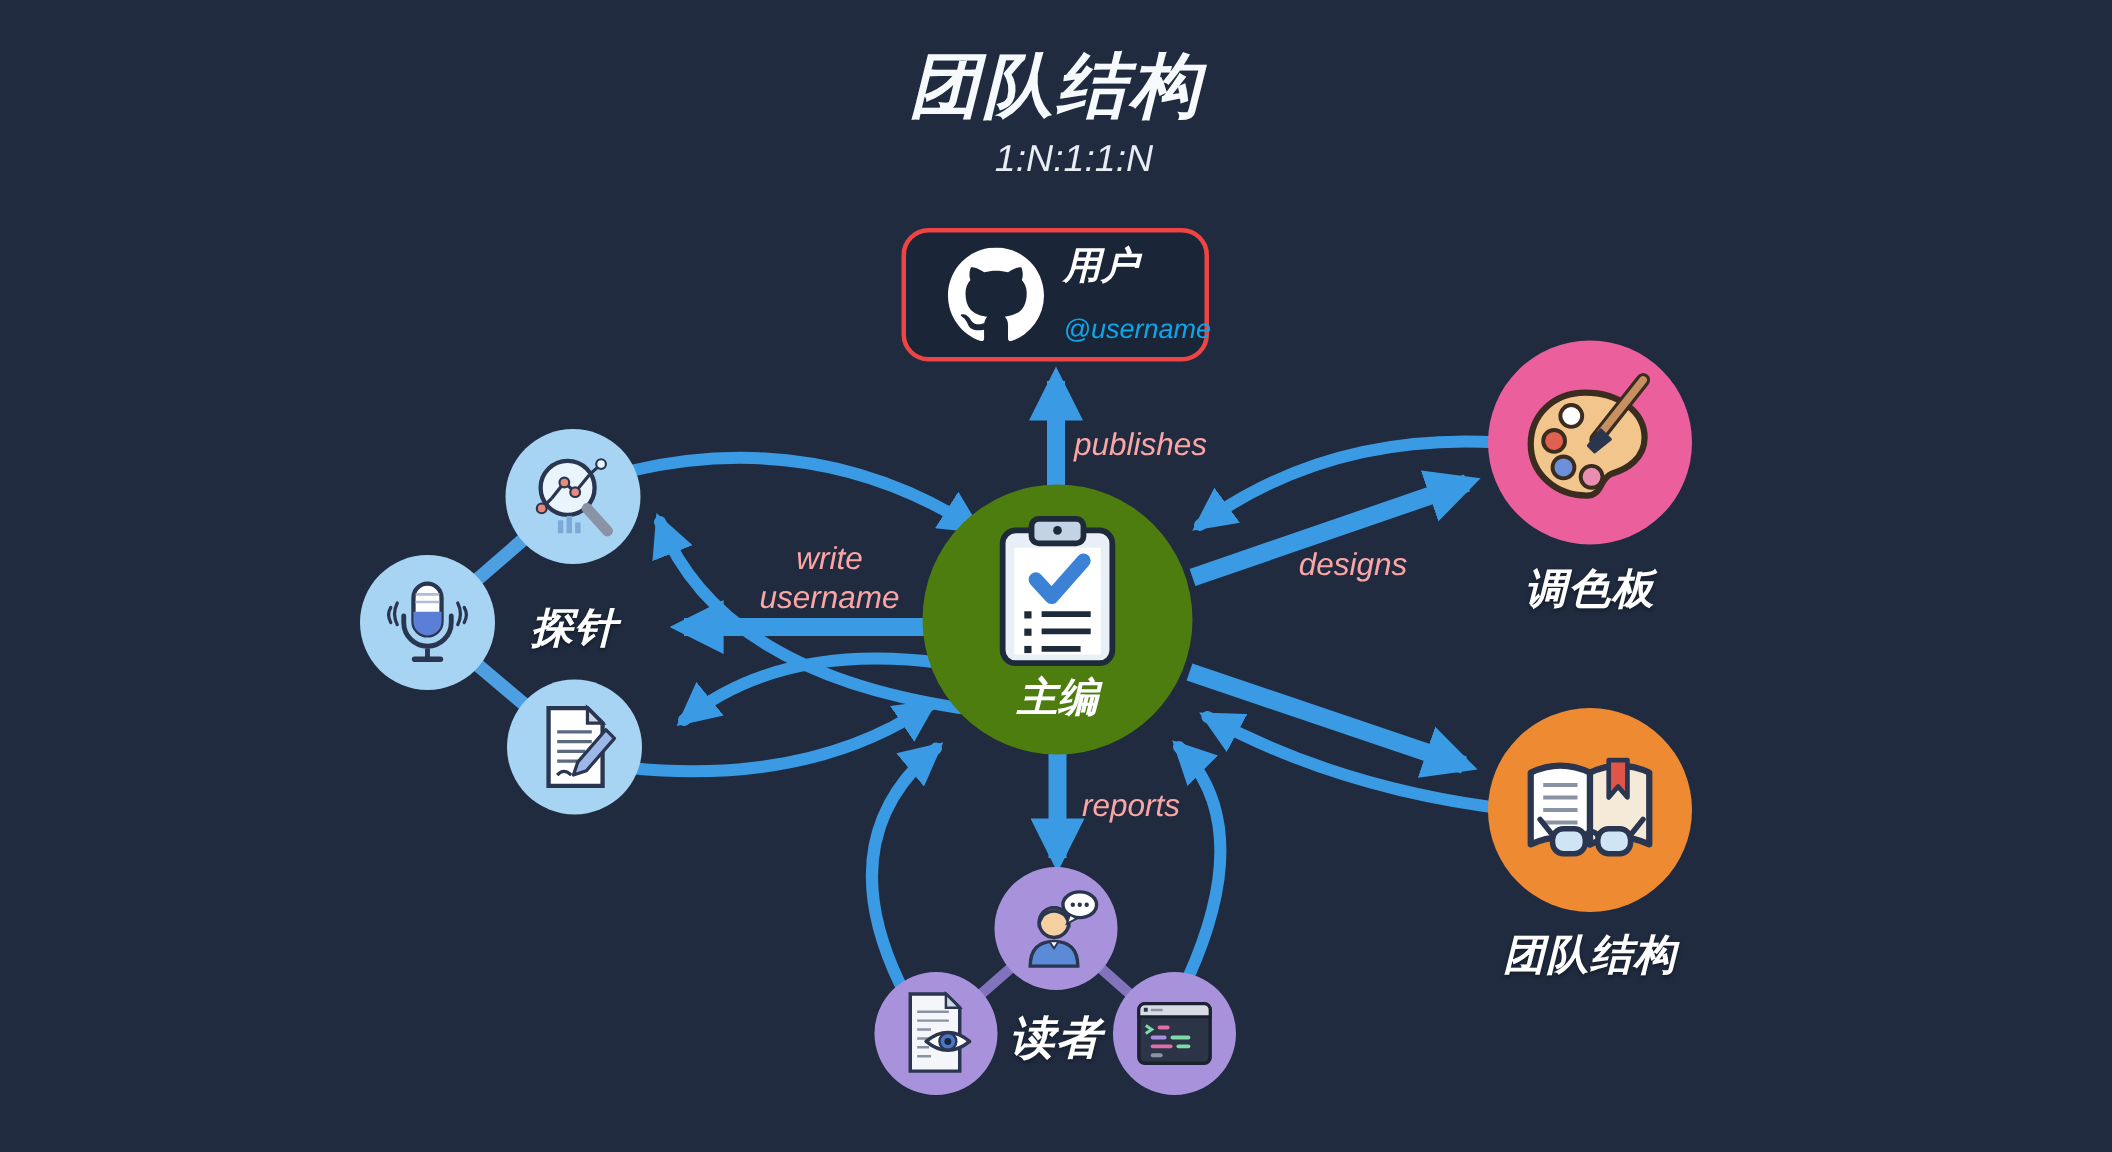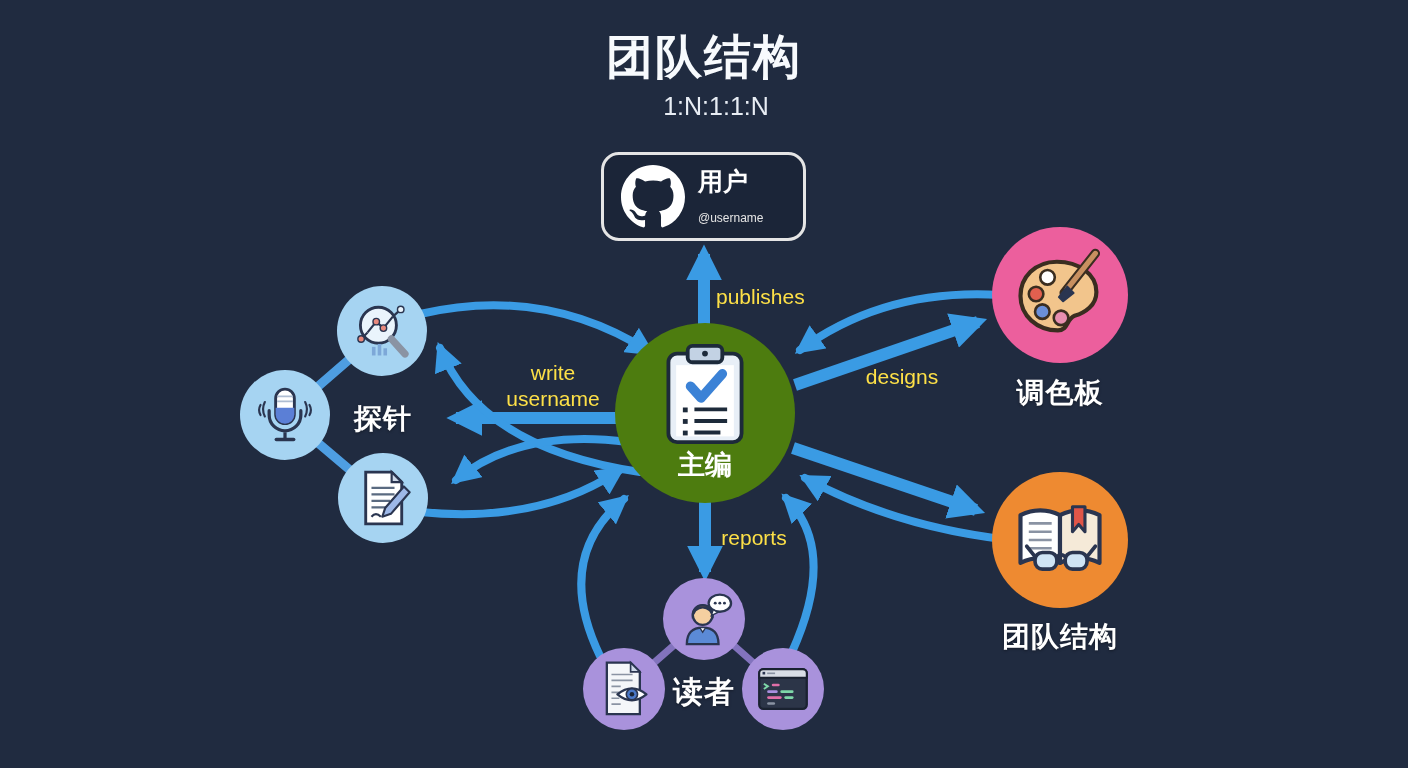--- a/index.html
+++ b/index.html
@@ -3,60 +3,61 @@
 <meta charset="utf-8">
 <style>
   html,body{margin:0;padding:0;}
   .canvas{
     position:relative;
     width:1408px;height:768px;
     background:#202b40;
     overflow:hidden;
     font-family:"Liberation Sans","DejaVu Sans",sans-serif;
     color:#f4f7fb;
+    font-style:italic;
   }
   .title{
     position:absolute;left:0;top:26px;width:100%;
     text-align:center;font-size:47px;font-weight:bold;
     letter-spacing:2px;color:#f7fafd;
   }
   .subtitle{
     position:absolute;left:0;top:92px;width:100%;
     text-align:center;font-size:25px;color:#e8edf4;margin-left:12px;
   }
   svg.edges{position:absolute;left:0;top:0;pointer-events:none;}
   .user-card{
     position:absolute;left:601px;top:152px;width:205px;height:89px;
-    border:3px solid #e5e5e5;border-radius:18px;
+    border:3px solid #ef4444;border-radius:18px;
     background:rgba(10,18,32,.25);
-    display:flex;align-items:center;box-sizing:border-box;padding-left:17px;
+    display:flex;align-items:center;box-sizing:border-box;padding-left:28px;
   }
   .gh-disc{width:64px;height:64px;flex:0 0 auto;display:block;}
   .uc-text{margin-left:13px;line-height:1.15;}
   .uc-name{font-size:25px;font-weight:bold;color:#ffffff;}
-  .uc-handle{font-size:12px;color:#e5e5e5;margin-top:17px;}
+  .uc-handle{font-size:18px;color:#0ea5e9;margin-top:17px;}
   .node{
     position:absolute;border-radius:50%;
     display:flex;flex-direction:column;align-items:center;justify-content:center;
   }
   .center-node{
     left:615px;top:323px;width:180px;height:180px;background:#4d7c0f;
   }
   .center-node .node-label-in{font-size:27px;font-weight:bold;color:#ffffff;margin-top:1px;}
   .blue-sm{width:90px;height:90px;background:#a6d4f2;}
   .purple-sm{width:82px;height:82px;background:#a992dc;}
   .pink-big{left:992px;top:227px;width:136px;height:136px;background:#ec5f9d;}
   .orange-big{left:992px;top:472px;width:136px;height:136px;background:#ee8a31;}
   .diagram-label{
     position:absolute;text-align:center;color:#ffffff;
     font-size:28px;font-weight:bold;letter-spacing:1px;
     text-shadow:0 1px 3px rgba(0,0,0,.4);
   }
   .edge-label{
-    position:absolute;text-align:center;color:#fde047;
+    position:absolute;text-align:center;color:#fca5a5;
     font-size:21px;font-weight:normal;line-height:26px;
   }
 </style>
 </head>
 <body>
 
 <div class="canvas">
 
   <div class="title">团队结构</div>
   <div class="subtitle">1:N:1:1:N</div>

